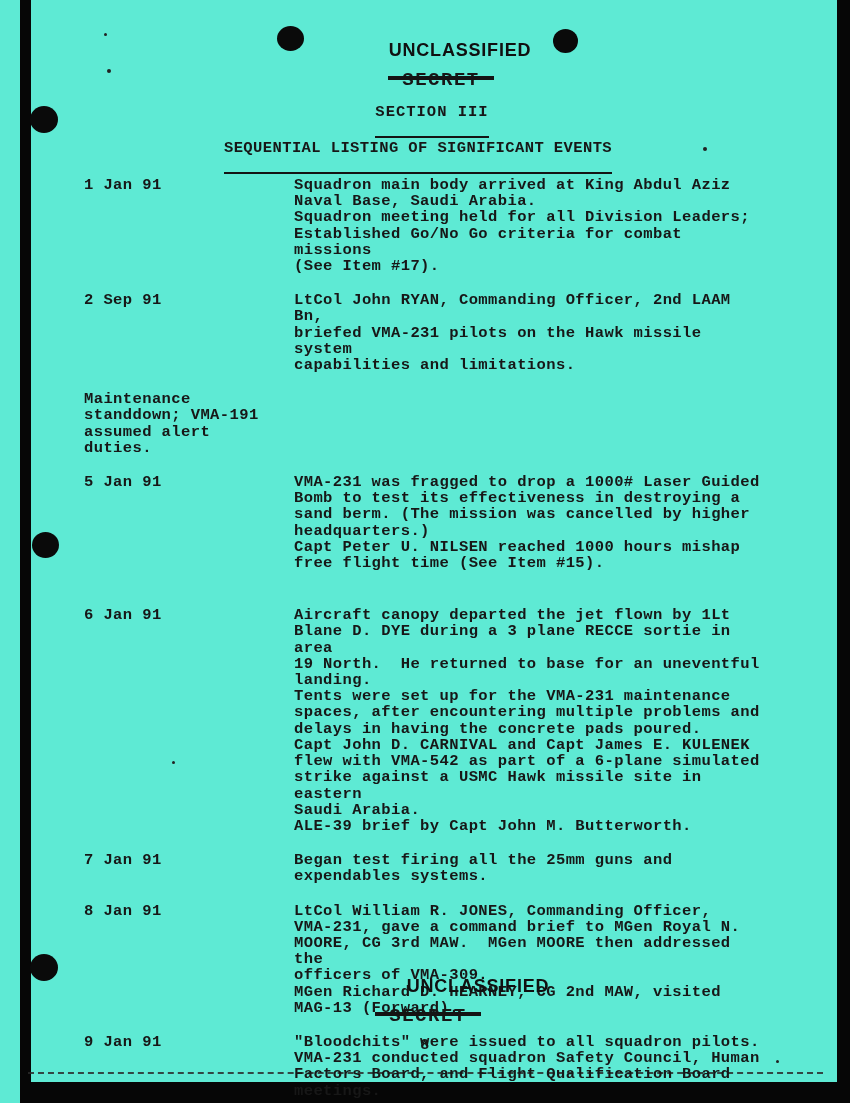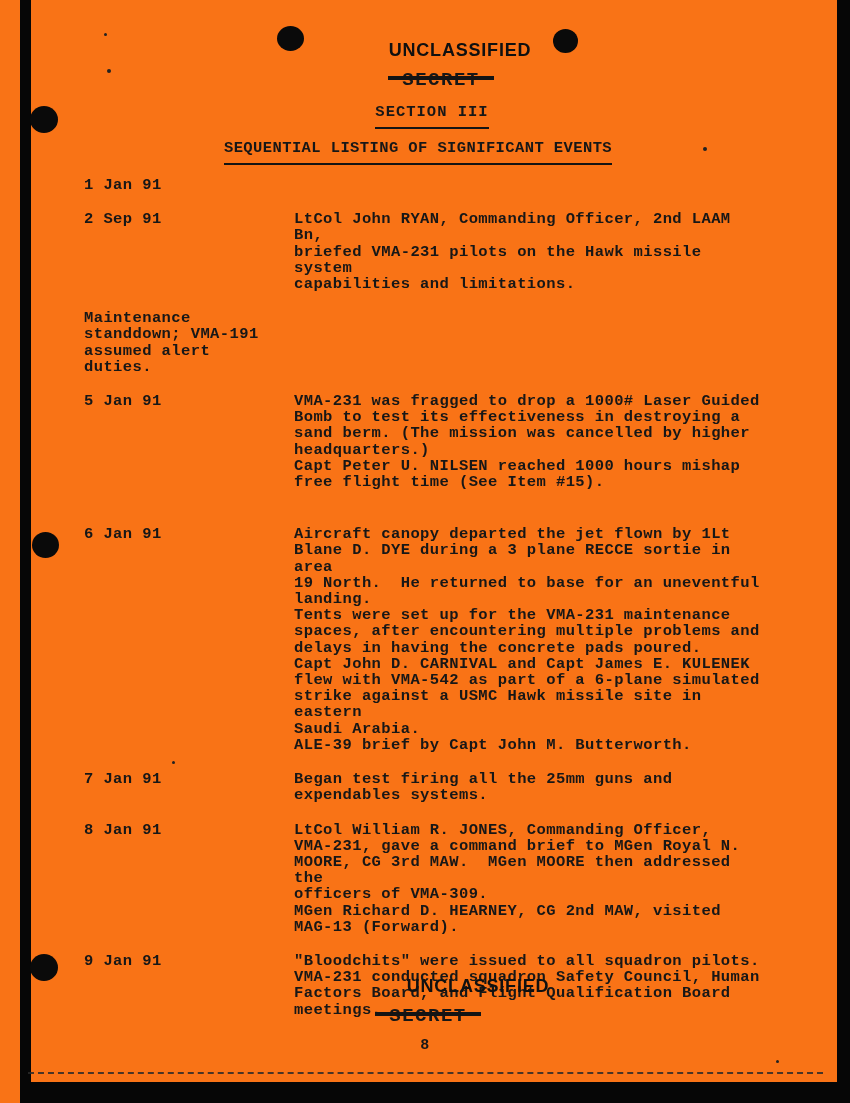--- a/index.html
+++ b/index.html
@@ -6,21 +6,21 @@
     margin: 0;
     padding: 0;
     width: 850px;
     height: 1103px;
     background: #ffffff;
   }
   .page {
     position: relative;
     width: 850px;
     height: 1103px;
-    background: #f97316;
+    background: #5eead4;
     overflow: hidden;
     font-family: "Liberation Mono", "DejaVu Sans Mono", monospace;
     color: #171717;
   }
 
   
   .bar { position: absolute; background: #060606; }
   .bar-left   { left: 20px; top: 0; width: 11px; height: 1103px; }
   .bar-right  { right: 0;  top: 0; width: 13px; height: 1103px; }
   .bar-bottom { left: 20px; top: 1082px; width: 830px; height: 21px; }
@@ -68,21 +68,21 @@
   }
   .abs-center {
     position: absolute;
     left: 0;
     width: 850px;
     text-align: center;
   }
   .underline {
     display: inline-block;
     border-bottom: 2px solid #141414;
-    padding-bottom: 7px;
+    padding-bottom: 16px;
   }
   .struck {
     position: relative;
     display: inline-block;
     font-weight: 700;
     font-size: 19px;
     letter-spacing: 1.5px;
   }
   .struck::after {
     content: "";
@@ -153,20 +153,25 @@
   </div>
 
   <div class="abs-center listing-title mono">
     <span class="underline">SEQUENTIAL LISTING OF SIGNIFICANT EVENTS</span>
   </div>
 
   <div class="entries mono">
 
     <div class="entry">
       <div class="entry-date">1 Jan 91</div>
+      <div class="entry-text">Squadron main body arrived at King Abdul Aziz
+Naval Base, Saudi Arabia.
+Squadron meeting held for all Division Leaders;
+Established Go/No Go criteria for combat missions
+(See Item #17).</div>
     </div>
 
     <div class="entry">
       <div class="entry-date">2 Sep 91</div>
       <div class="entry-text">LtCol John RYAN, Commanding Officer, 2nd LAAM Bn,
 briefed VMA-231 pilots on the Hawk missile system
 capabilities and limitations.</div>
     </div>
 
     <div class="entry">

